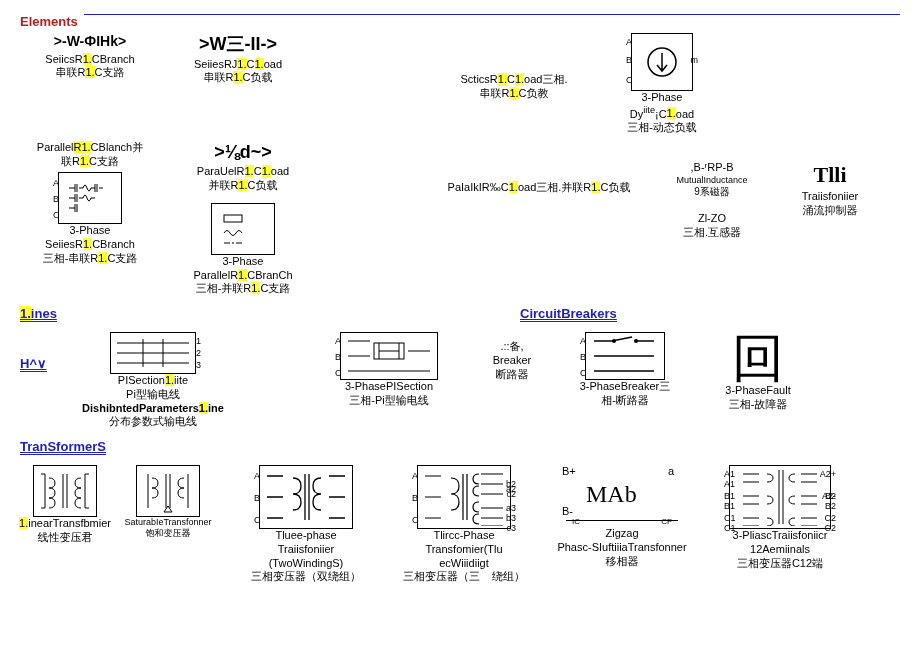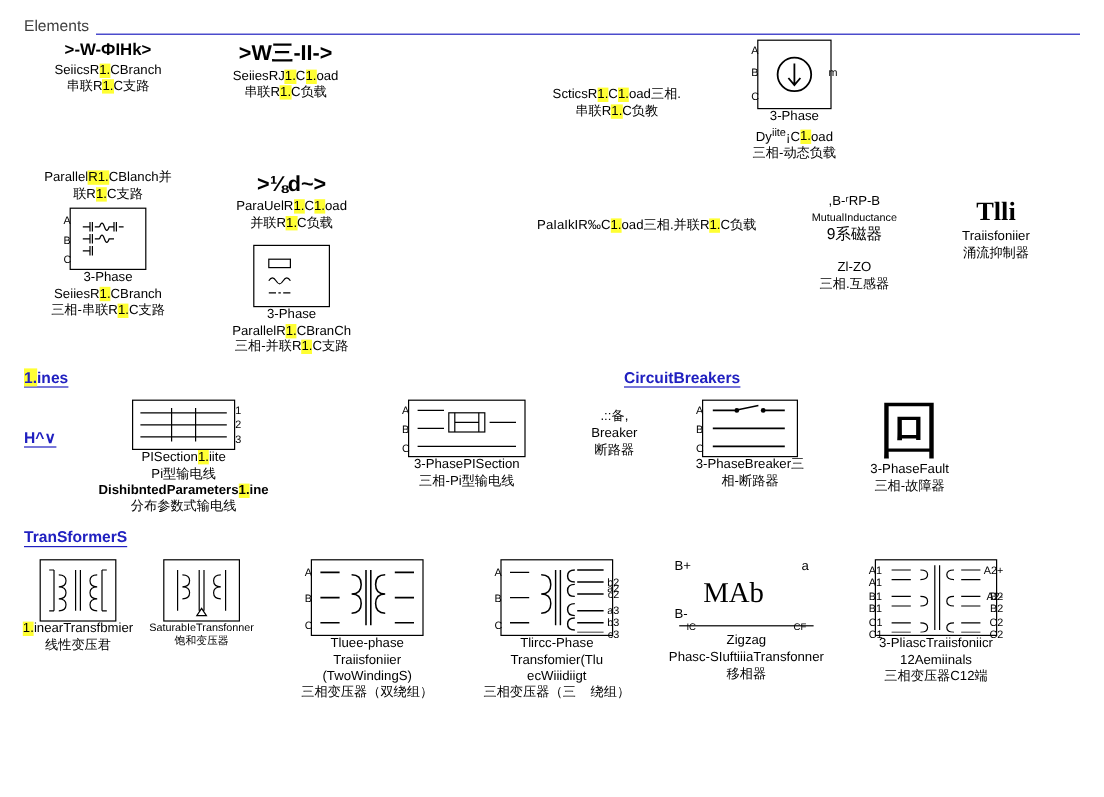--- a/index.html
+++ b/index.html
@@ -4,39 +4,40 @@
 <style>
   body {
     margin: 0;
     padding: 10px 20px;
     font-family: Arial, sans-serif;
     font-size: 11px;
     background: #fff;
     width: 880px;
   }
   .section-header {
-    color: #404040;
-    font-weight: normal;
+    color: #b91c1c;
+    font-weight: bold;
     font-size: 13px;
     margin: 4px 0;
     display: flex;
-    align-items: flex-end;
+    align-items: flex-start;
     gap: 6px;
   }
   .section-header .line {
     flex: 1;
     border-bottom: 1px solid #2020c0;
   }
   .subsection {
     color: #2020c0;
     font-weight: bold;
     font-size: 13px;
     border-bottom: 1px solid #2020c0;
     display: inline-block;
     margin: 4px 0;
+    text-decoration: underline;
   }
   .row {
     display: flex;
     flex-wrap: nowrap;
     gap: 8px;
     align-items: flex-start;
     margin-bottom: 6px;
   }
   .item {
     display: flex;
@@ -141,21 +142,21 @@
 
   <div style="width:90px"></div>
 
   <div class="item" style="width:230px;margin-top:40px">
     <div>PaIaIkIR‰C<span class="hl">1.</span>oad三相.并联R<span class="hl">1.</span>C负载</div>
   </div>
 
   <div class="item" style="width:100px;margin-top:20px">
     <div>,B-ʳRP-B</div>
     <div style="font-size:9px">MutualInductance</div>
-    <div style="font-size:13px">9系磁器</div>
+    <div style="font-size:10px">9系磁器</div>
     <div style="height:14px"></div>
     <div>Zl-ZO</div>
     <div>三相.互感器</div>
   </div>
 
   <div class="item" style="width:120px;margin-top:20px">
     <div class="glyph" style="font-family:serif;font-size:22px">Tlli</div>
     <div>Traiisfoniier</div>
     <div>涌流抑制器</div>
   </div>

